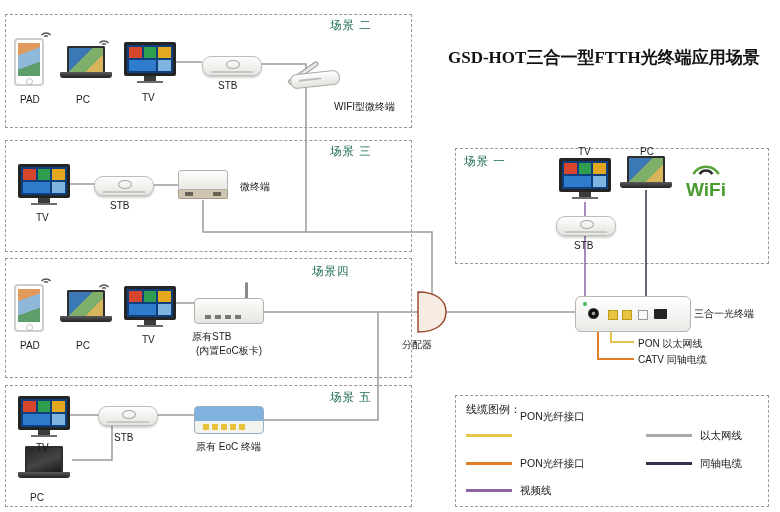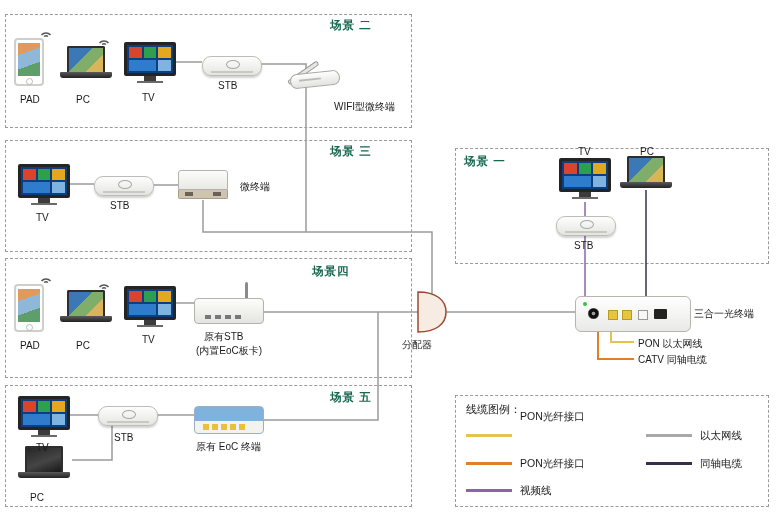--- a/index.html
+++ b/index.html
@@ -2,21 +2,21 @@
 <html><head>
 <meta charset="utf-8">
 <style>
   html,body{margin:0;padding:0;background:#fff;}
   #canvas{position:relative;width:780px;height:512px;background:#fff;overflow:hidden;
           font-family:"Liberation Sans",sans-serif;}
   .box{position:absolute;border:1px dashed #9a9a9a;z-index:0;}
   #wires{position:absolute;left:0;top:0;z-index:1;}
   .dev{z-index:2;}
   .lbl{position:absolute;font-size:10px;color:#1a1a1a;white-space:nowrap;z-index:3;}
-  .stag{position:absolute;font-weight:bold;font-size:11.5px;color:#17684f;letter-spacing:1px;z-index:3;}
+  .stag{position:absolute;font-weight:normal;font-size:11.5px;color:#17684f;letter-spacing:1px;z-index:3;}
   .title{position:absolute;left:448px;top:46px;font-family:"Liberation Serif",serif;
          font-weight:bold;font-size:17px;color:#111;z-index:3;}
 
   
   .tv{position:absolute;width:52px;}
   .tv .scr{height:34px;box-sizing:border-box;border:3px solid #242424;border-radius:2px;
     background:
       linear-gradient(#d6452c,#d6452c) 2px 2px/13px 11px no-repeat,
       linear-gradient(#2f9e4f,#2f9e4f) 17px 2px/12px 11px no-repeat,
       linear-gradient(#e3a81e,#e3a81e) 31px 2px/13px 11px no-repeat,
@@ -131,20 +131,21 @@
       <path d="M585 202 V216"></path>
       <path d="M585 234 V296"></path>
     </g>
     <g fill="none" stroke="#38304a" stroke-width="1.5">
       <path d="M646 190 V296"></path>
     </g>
     <path d="M611 331 V342 H634" fill="none" stroke="#e3c44c" stroke-width="2"></path>
     <path d="M598 331 V359 H634" fill="none" stroke="#e07f25" stroke-width="2"></path>
   </svg>
 
+  <div class="title">GSD-HOT三合一型FTTH光终端应用场景</div>
 
   <div class="stag" style="left:330px;top:18px">场景 二</div>
   <div class="pad dev" style="left:14px;top:38px">
       <div class="pscr"></div>
     </div>
   <svg class="arcs" width="16" height="12" viewBox="0 0 20 16" style="left:38px;top:26px">
     <path d="M4 12 A 8 8 0 0 1 16 12" fill="none" stroke="#555" stroke-width="2"></path>
     <path d="M7.5 14 A 4 4 0 0 1 12.5 14" fill="none" stroke="#555" stroke-width="2"></path>
   </svg>
   <div class="laptop dev" style="left:60px;top:46px">
@@ -201,21 +202,21 @@
   <div class="tv dev" style="left:124px;top:286px">
       <div class="scr"></div>
     </div>
   <div class="routerstb dev" style="left:194px;top:282px">
     <div class="ant"></div>
       <div class="rbody"></div>
   </div>
   <div class="lbl" style="left:20px;top:340px">PAD</div>
   <div class="lbl" style="left:76px;top:340px">PC</div>
   <div class="lbl" style="left:142px;top:334px">TV</div>
-  <div class="lbl" style="left:204px;top:330px">原有STB</div>
+  <div class="lbl" style="left:192px;top:330px">原有STB</div>
   <div class="lbl" style="left:196px;top:344px">(内置EoC板卡)</div>
 
   <div class="stag" style="left:330px;top:390px">场景 五</div>
   <div class="tv dev" style="left:18px;top:396px">
       <div class="scr"></div>
     </div>
   <div class="stb dev" style="left:98px;top:406px"></div>
   <div class="eoc dev" style="left:194px;top:398px">
     <div class="ebody"></div>
   </div>
@@ -230,20 +231,27 @@
 
   <div class="stag" style="left:464px;top:154px">场景 一</div>
   <div class="lbl" style="left:578px;top:146px">TV</div>
   <div class="tv dev" style="left:559px;top:158px">
       <div class="scr"></div>
     </div>
   <div class="lbl" style="left:640px;top:146px">PC</div>
   <div class="laptop dev" style="left:620px;top:156px">
     <div class="lscr"></div>
       <div class="lkb"></div>
+  </div>
+  <div class="wifilogo" style="left:678px;top:158px">
+    <svg width="44" height="18" viewBox="0 0 44 20">
+      <path d="M8 18 A 16 16 0 0 1 36 18" stroke="#57a33a" stroke-width="3" fill="none"></path>
+      <path d="M15 18 A 8 8 0 0 1 29 18" stroke="#2b2b2b" stroke-width="3" fill="none"></path>
+    </svg>
+    <div class="wifitext">WiFi</div>
   </div>
   <div class="stb dev" style="left:556px;top:216px"></div>
   <div class="lbl" style="left:574px;top:240px">STB</div>
 
   <svg class="dev" style="position:absolute;left:416px;top:288px" width="34" height="48">
     <path d="M2 4 C 20 4 30 12 30 24 C 30 36 20 44 2 44 Z" fill="#f6ece4" stroke="#9c4a2f" stroke-width="1.5"></path>
   </svg>
   <div class="lbl" style="left:402px;top:338px">分配器</div>
 
   <div class="fterm dev" style="left:575px;top:296px">

